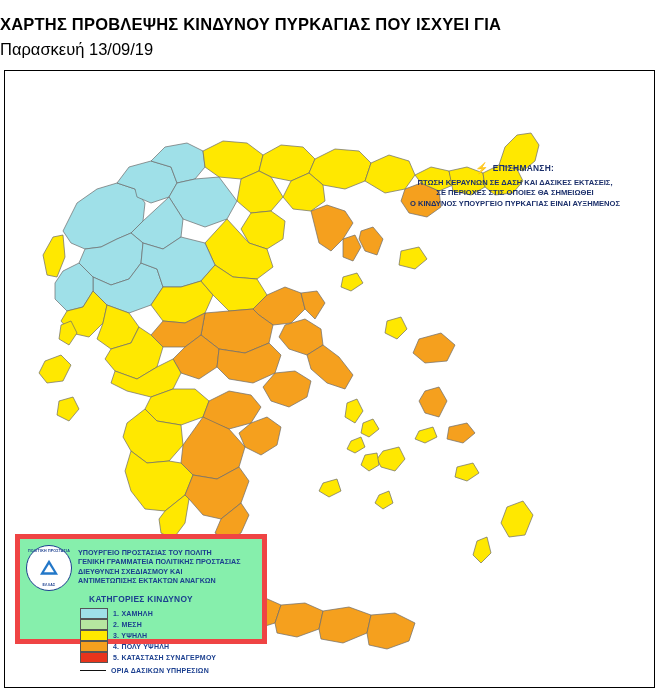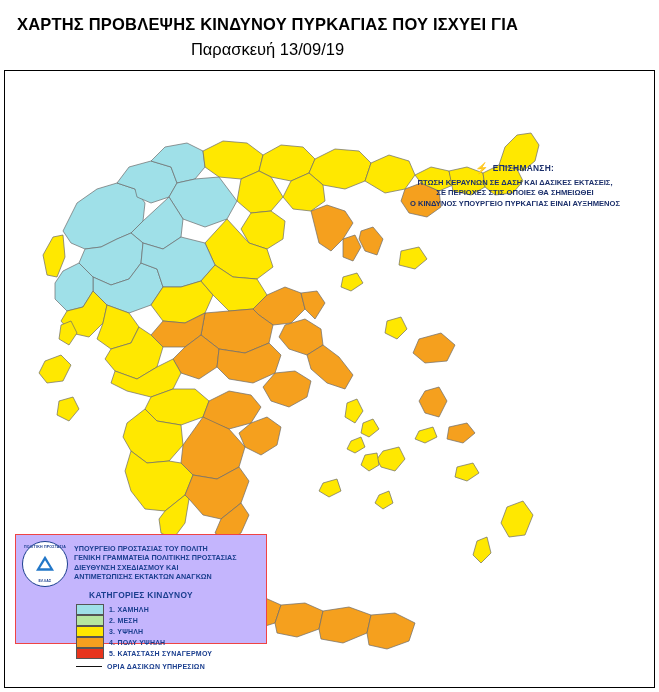--- a/index.html
+++ b/index.html
@@ -6,21 +6,21 @@
   body{
     width:659px;height:692px;
     background:#ffffff;
     font-family:"Liberation Sans", sans-serif;
     color:#000;
     overflow:hidden;
     position:relative;
   }
   .title-block{
     width:535px;
-    text-align:center;
+    text-align:left;
     padding-top:14px;
     box-sizing:border-box;
   }
   .title-line1{
     font-size:16.5px;
     font-weight:bold;
     letter-spacing:0.2px;
     line-height:20px;
   }
   .title-line2{
@@ -63,22 +63,22 @@
     color:#111;
     font-size:11px;
     vertical-align:-1px;
     margin-right:3px;
   }
   
   .legend{
     position:absolute;
     left:10px;top:463px;
     width:252px;height:110px;
-    border:1px solid #ef4444;
-    background:#c4b5fd;
+    border:5px solid #ef4444;
+    background:#86efac;
     box-sizing:border-box;
   }
   .legend-top{
     display:flex;
     align-items:flex-start;
     padding:6px 6px 2px 6px;
   }
   .emblem{
     width:44px;height:44px;
     border-radius:50%;

